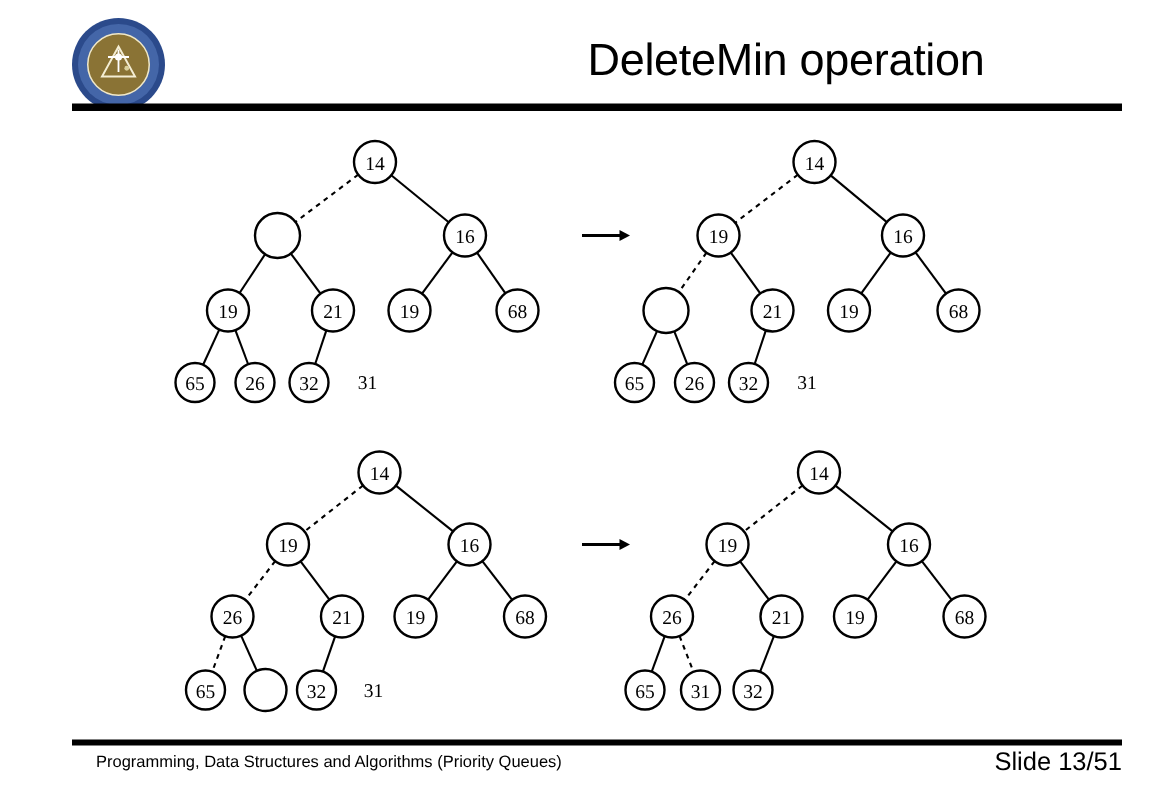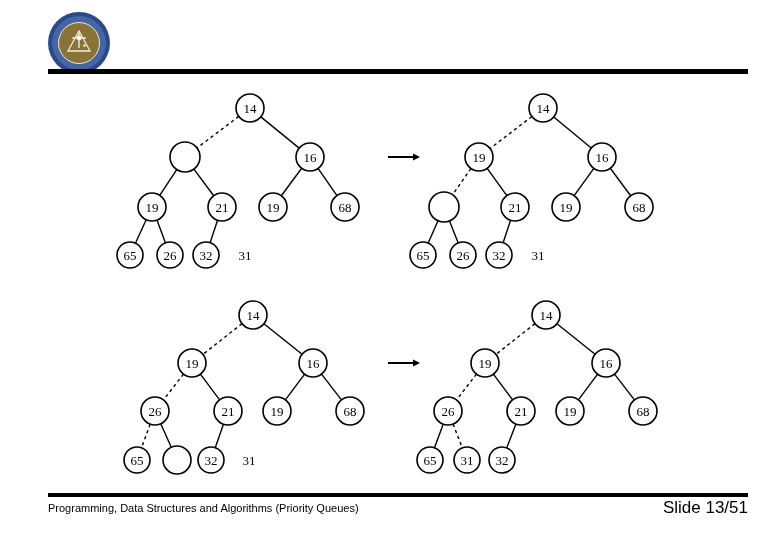--- a/index.html
+++ b/index.html
@@ -83,21 +83,21 @@
   #rule-bottom {
     left: 48px;
     top: 493px;
     width: 700px;
     height: 4px;
   }
 
   
   #footer-left {
     position: absolute;
-    left: 48px;
+    left: 64px;
     top: 501px;
     font-size: 11px;
     line-height: 14px;
     color: #000000;
     white-space: nowrap;
   }
   #footer-right {
     position: absolute;
     right: 32px;
     top: 501px;
@@ -169,20 +169,21 @@
       <svg viewBox="0 0 26 27" width="26" height="27">
         <polygon points="13,2 24,22 2,22" fill="none" stroke="#f4eed4" stroke-width="1.3"></polygon>
         <path d="M13 4 L13 19" stroke="#ffffff" stroke-width="1.2"></path>
         <path d="M6 9 L20 9" stroke="#ffffff" stroke-width="1.2"></path>
         <circle cx="13" cy="9" r="2.4" fill="#ffffff"></circle>
         <circle cx="18.5" cy="16.5" r="1.6" fill="#d9cf9a"></circle>
       </svg>
     </div>
   </div>
 
+  <div id="slide-title">DeleteMin operation</div>
 
   <div class="rule" id="rule-top"></div>
 
   <div id="figure">
     <svg id="figure-svg" viewBox="0 0 780 412">
         <g>
           <line x1="238.82" y1="38.43" x2="196.98" y2="69.97" class="tree-edge dashed"></line>
           <line x1="260.84" y1="38.86" x2="299.16" y2="70.14" class="tree-edge"></line>
           <line x1="176.74" y1="91.52" x2="159.71" y2="117.32" class="tree-edge"></line>
           <line x1="193.92" y1="91.06" x2="213.67" y2="117.75" class="tree-edge"></line>

